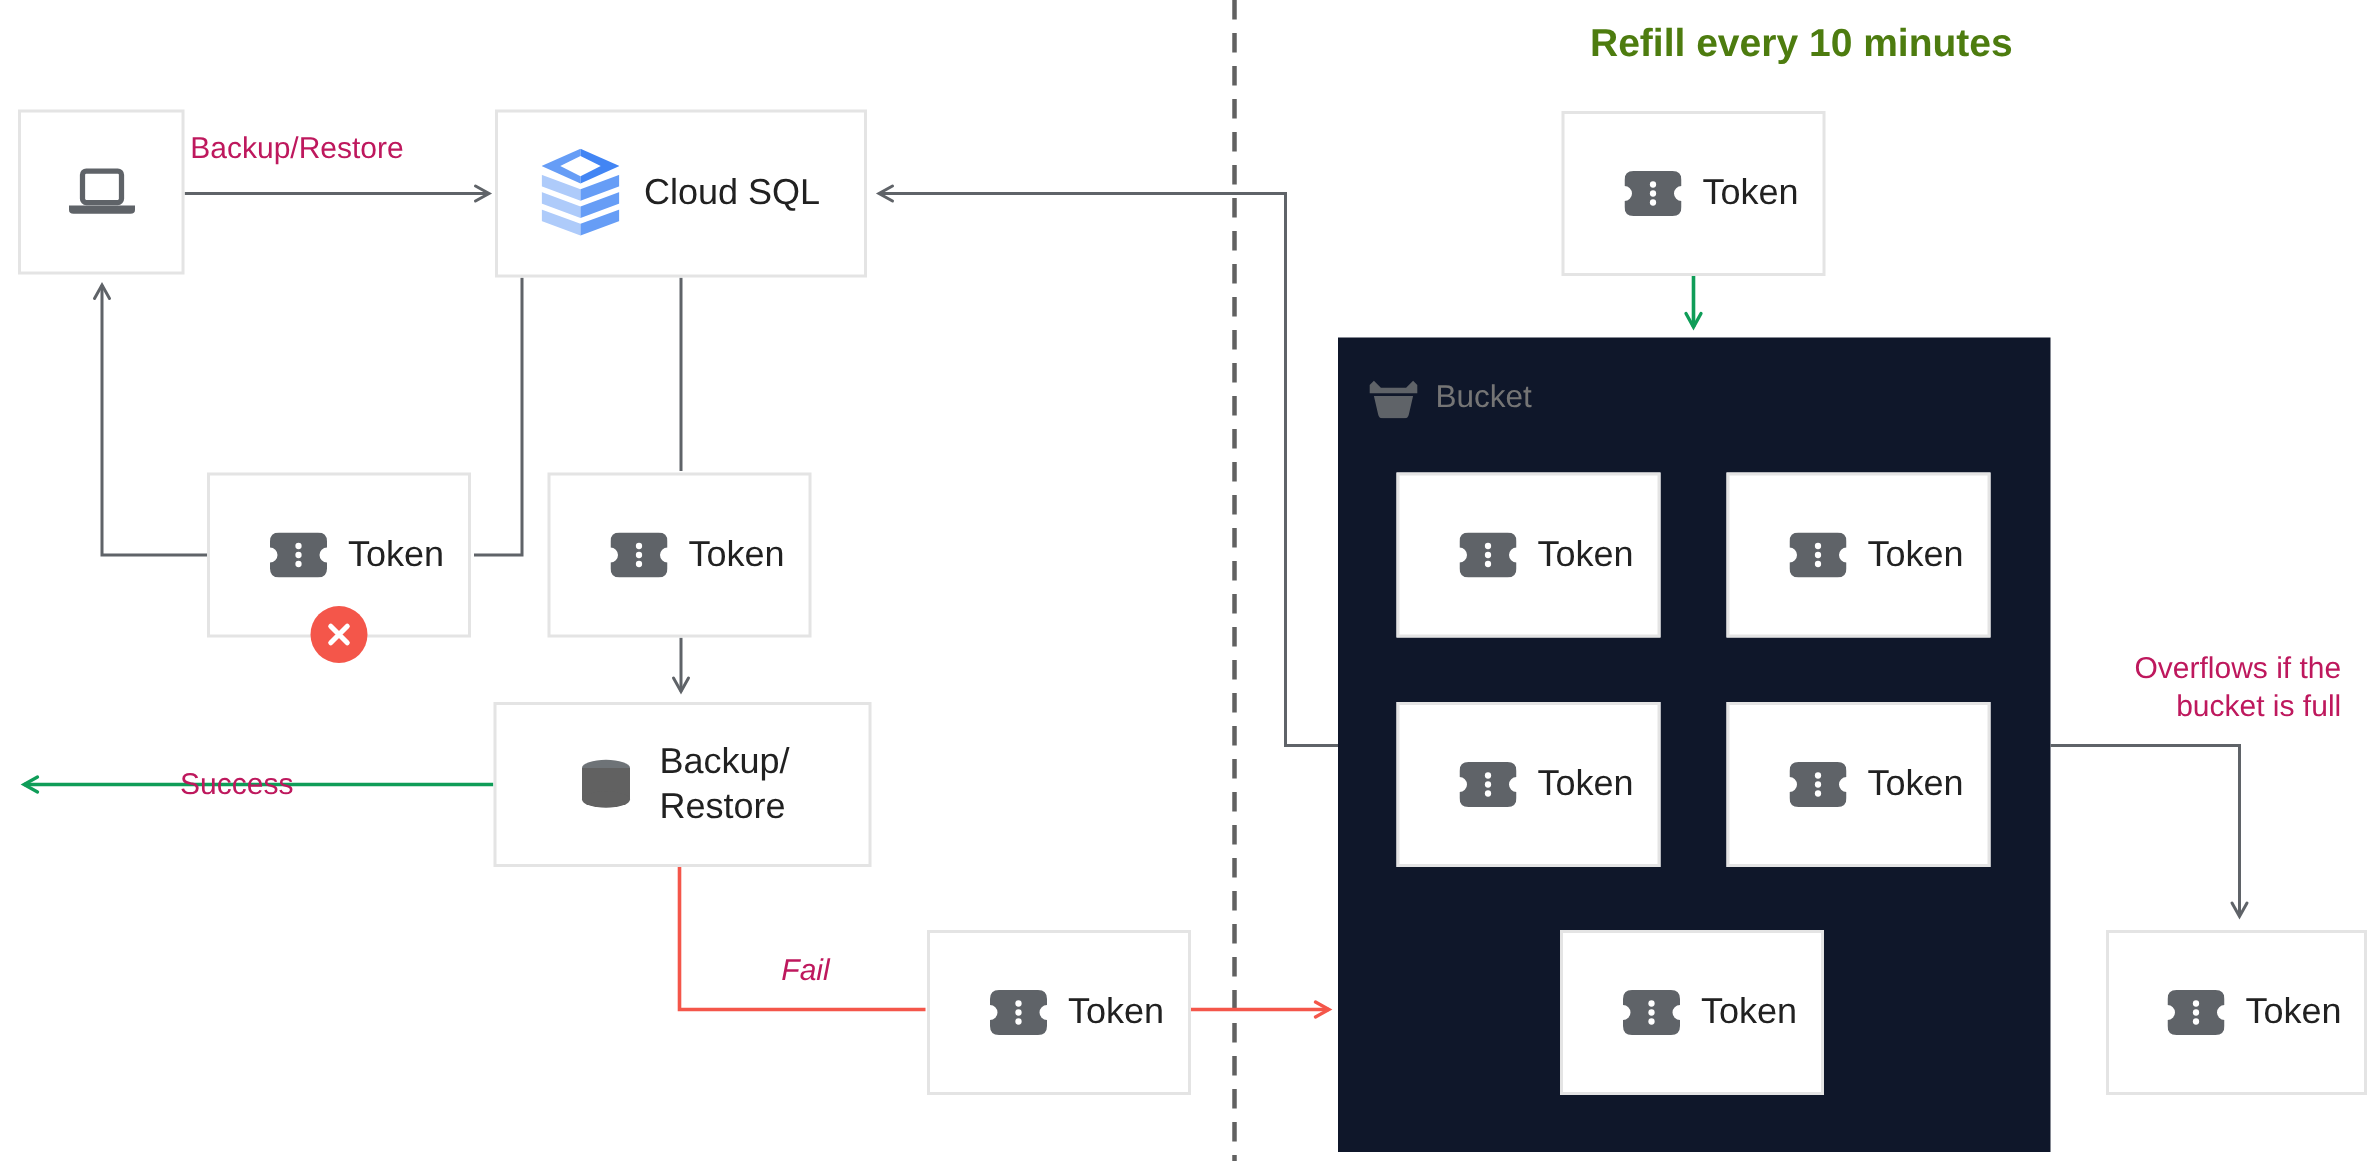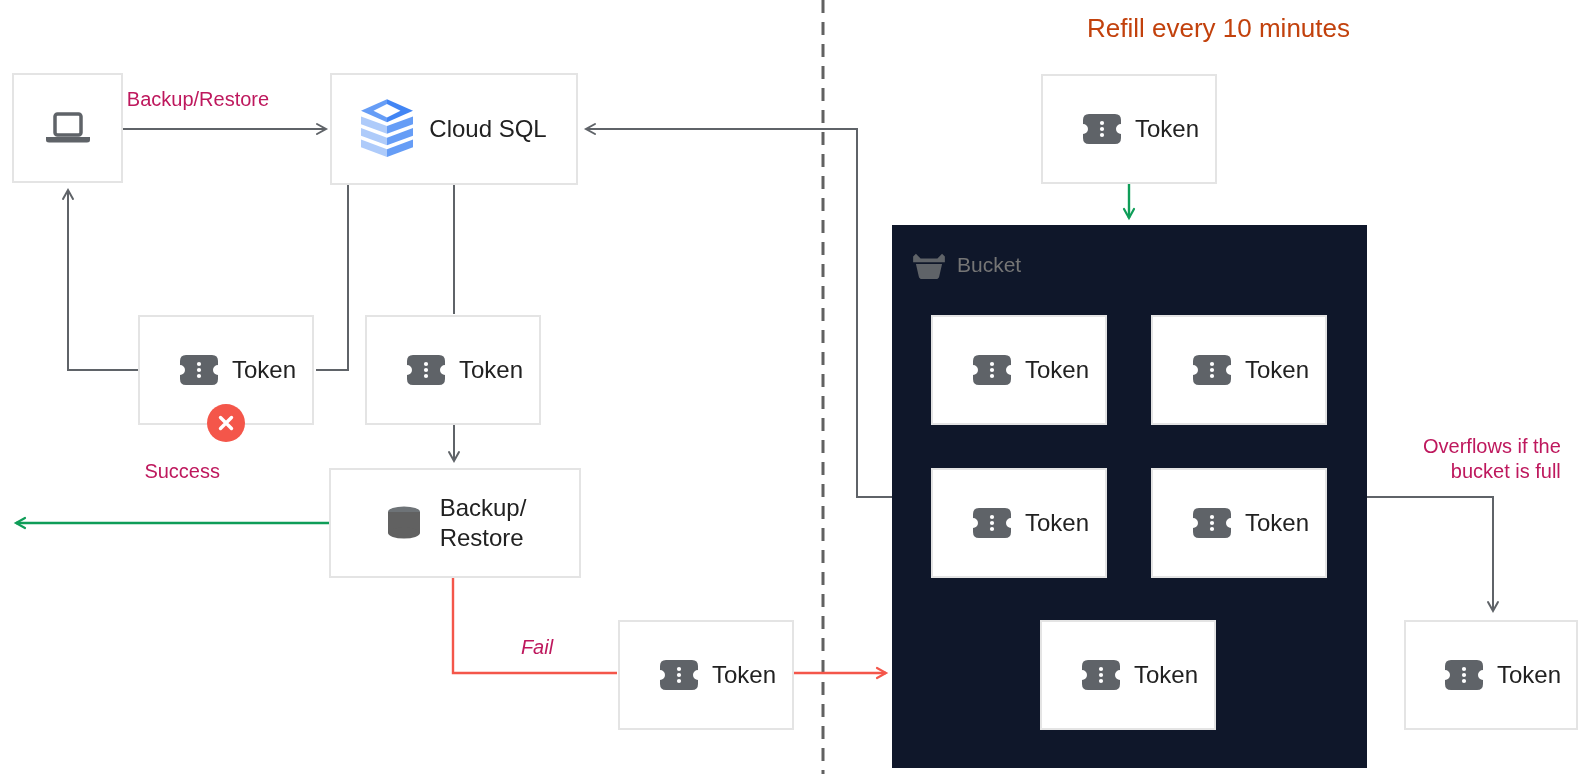--- a/index.html
+++ b/index.html
@@ -30,26 +30,26 @@
     position:absolute;left:20px;top:26px;display:flex;align-items:center;gap:11px;
     color:#757575;font-size:21px;
   }
   .badge{
     position:absolute;left:50%;bottom:-19px;transform:translateX(-50%);
     width:38px;height:38px;border-radius:50%;background:#F4564A;
     display:flex;align-items:center;justify-content:center;z-index:3;
   }
   .elabel{position:absolute;font-size:20px;color:#be185d;z-index:2;white-space:nowrap;}
   .lbl-br{left:118px;top:88px;width:160px;text-align:center;}
-  .lbl-success{left:120px;top:460px;width:100px;text-align:right;}
+  .lbl-success{left:120px;top:512px;width:100px;text-align:left;}
   .lbl-fail{left:497px;top:636px;width:80px;text-align:center;font-style:italic;}
   .lbl-overflow{left:1423px;top:434px;line-height:25px;text-align:right;}
   .title{
-    position:absolute;left:1060px;top:13px;width:290px;text-align:right;
-    font-size:26px;font-weight:400;color:#c2410c;z-index:2;white-space:nowrap;
+    position:absolute;left:1060px;top:13px;width:290px;text-align:left;
+    font-size:26px;font-weight:700;color:#4d7c0f;z-index:2;white-space:nowrap;
   }
   .iconwrap{display:flex;align-items:center;justify-content:center;}
   .hidden-defs{position:absolute;width:0;height:0;overflow:hidden;}
 </style>
 </head>
 <body>
 
 <svg class="hidden-defs" aria-hidden="true">
   <defs>
     <symbol id="i-ticket" viewBox="0 0 38 30">

